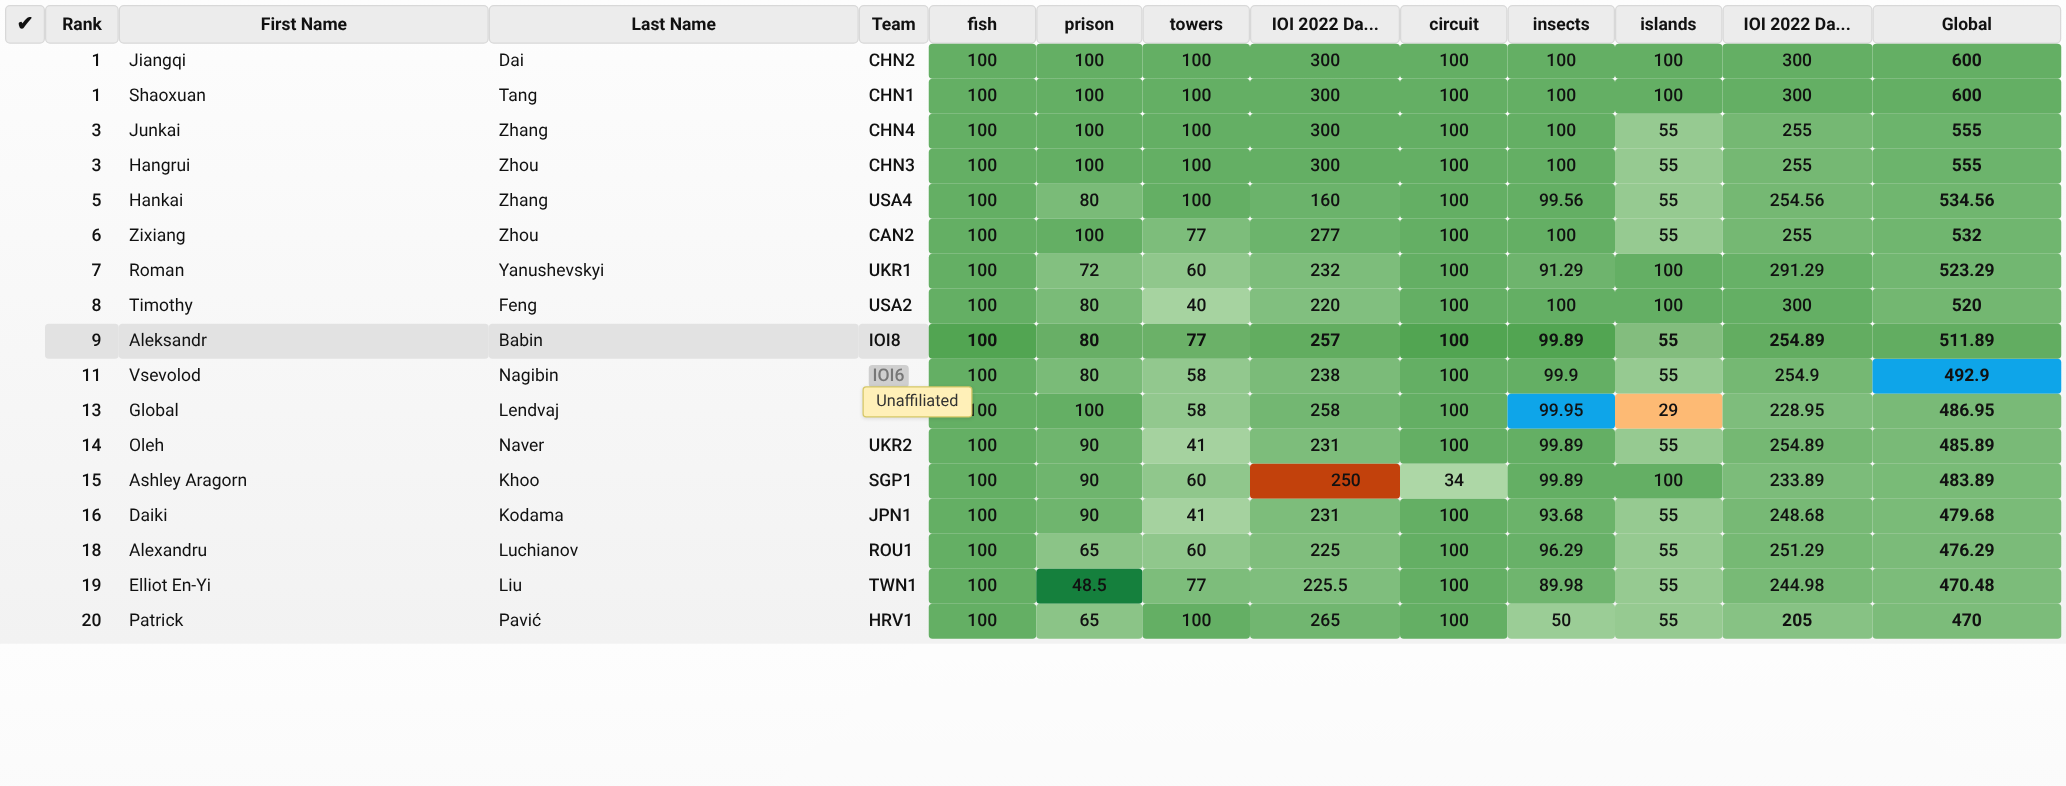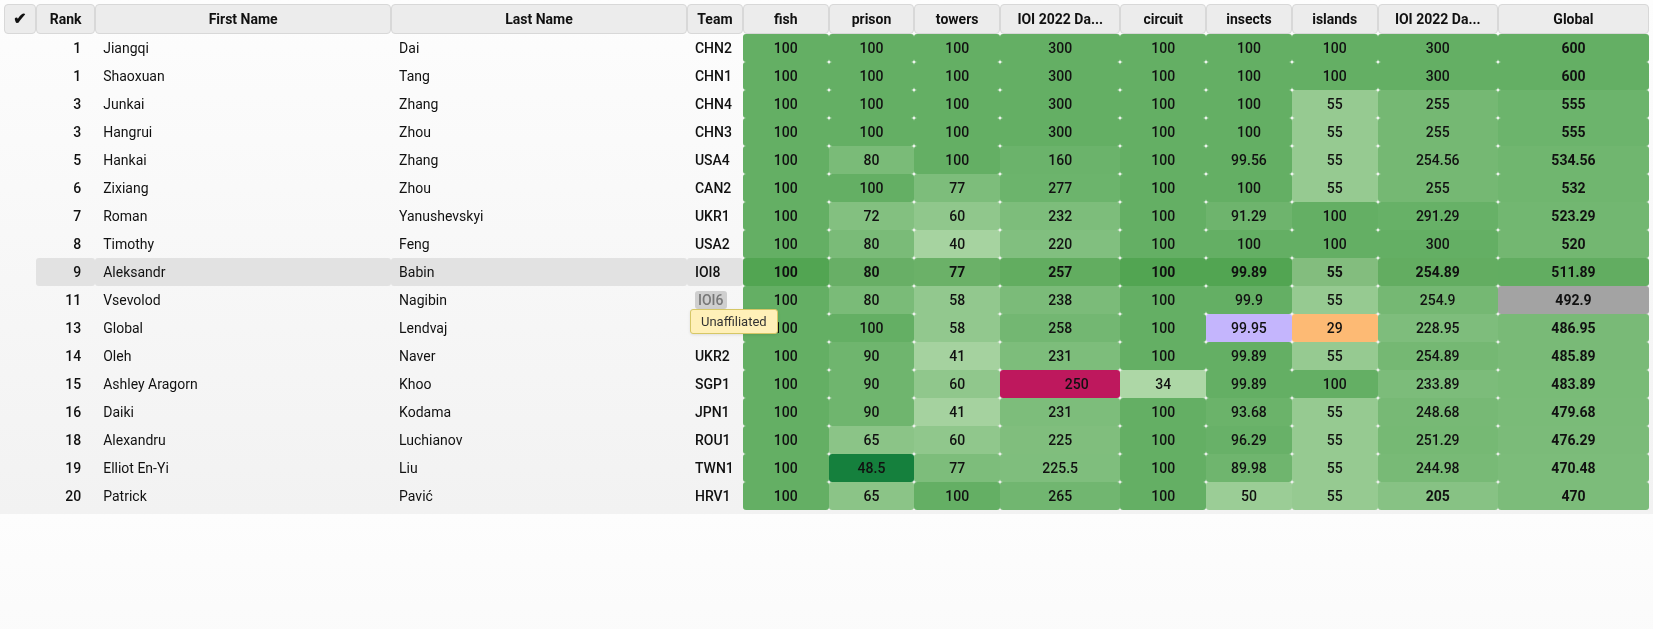--- a/index.html
+++ b/index.html
@@ -273,34 +273,34 @@
           <td class="last">Nagibin</td>
           <td class="team"><span class="team-hl">IOI6</span></td>
           <td class="score" style="background: rgb(100, 175, 100);">100</td>
           <td class="score" style="background: rgb(122, 187, 120);">80</td>
           <td class="score" style="background: rgb(146, 200, 142);">58</td>
           <td class="score" style="background: rgb(123, 187, 121);">238</td>
           <td class="score" style="background: rgb(100, 175, 100);">100</td>
           <td class="score" style="background: rgb(100, 175, 100);">99.9</td>
           <td class="score" style="background: rgb(150, 202, 145);">55</td>
           <td class="score" style="background: rgb(117, 184, 115);">254.9</td>
-          <td class="score global" style="background: #a3a3a3;">492.9</td>
+          <td class="score global" style="background: #0ea5e9;">492.9</td>
         </tr>
         <tr>
           <td></td>
           <td class="rank">13</td>
           <td class="first">Global</td>
           <td class="last">Lendvaj</td>
           <td class="team">HRV2</td>
           <td class="score" style="background: rgb(100, 175, 100);">100</td>
           <td class="score" style="background: rgb(100, 175, 100);">100</td>
           <td class="score" style="background: rgb(146, 200, 142);">58</td>
           <td class="score" style="background: rgb(115, 183, 114);">258</td>
           <td class="score" style="background: rgb(100, 175, 100);">100</td>
-          <td class="score" style="background: #c4b5fd; text-align: center;">99.95</td>
+          <td class="score" style="background: #0ea5e9; text-align: center;">99.95</td>
           <td class="score" style="background: #fdba74;">29</td>
           <td class="score" style="background: rgb(126, 189, 124);">228.95</td>
           <td class="score global" style="background: rgb(121, 186, 119);">486.95</td>
         </tr>
         <tr>
           <td></td>
           <td class="rank">14</td>
           <td class="first">Oleh</td>
           <td class="last">Naver</td>
           <td class="team">UKR2</td>
@@ -316,21 +316,21 @@
         </tr>
         <tr>
           <td></td>
           <td class="rank">15</td>
           <td class="first">Ashley Aragorn</td>
           <td class="last">Khoo</td>
           <td class="team">SGP1</td>
           <td class="score" style="background: rgb(100, 175, 100);">100</td>
           <td class="score" style="background: rgb(111, 181, 110);">90</td>
           <td class="score" style="background: rgb(144, 199, 140);">60</td>
-          <td class="score" style="background: #be185d; padding-left: 41px;">250</td>
+          <td class="score" style="background: #c2410c; padding-left: 41px;">250</td>
           <td class="score" style="background: rgb(173, 215, 166);">34</td>
           <td class="score" style="background: rgb(100, 175, 100);">99.89</td>
           <td class="score" style="background: rgb(100, 175, 100);">100</td>
           <td class="score" style="background: rgb(124, 188, 122);">233.89</td>
           <td class="score global" style="background: rgb(121, 187, 119);">483.89</td>
         </tr>
         <tr>
           <td></td>
           <td class="rank">16</td>
           <td class="first">Daiki</td>

